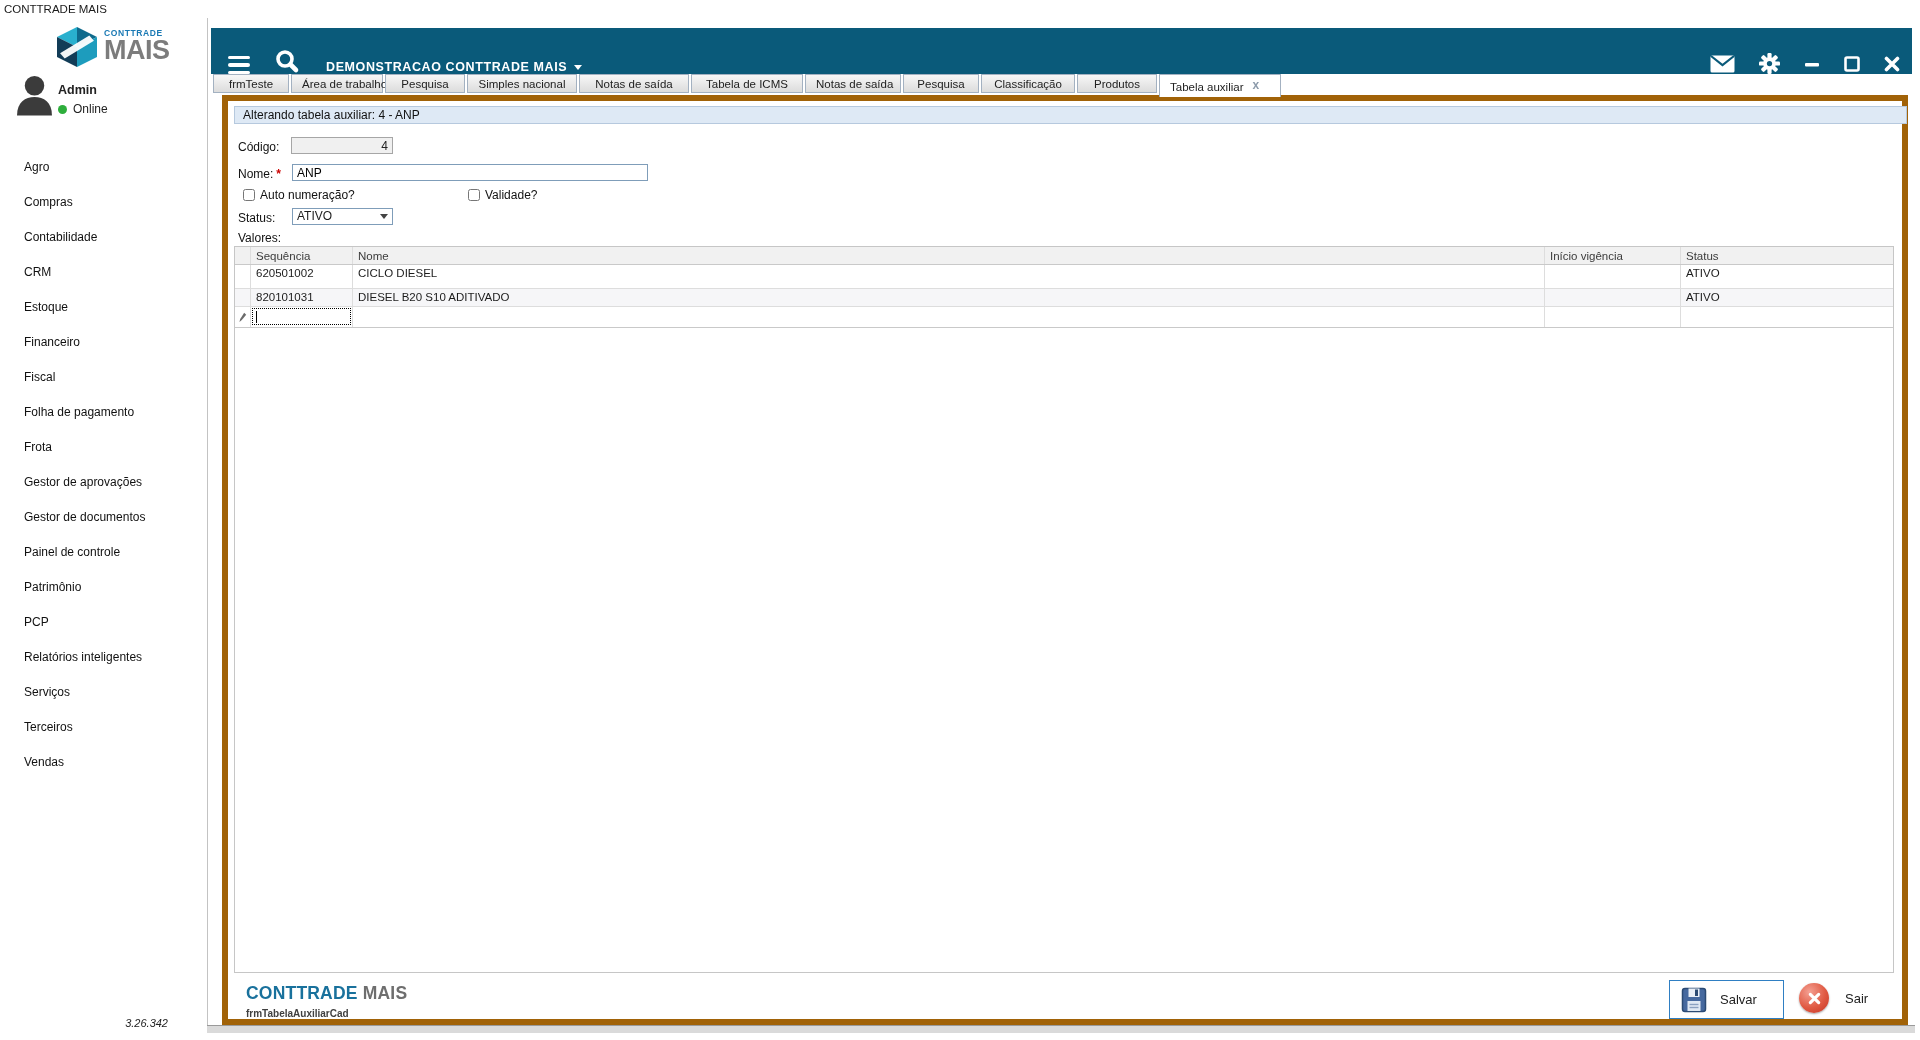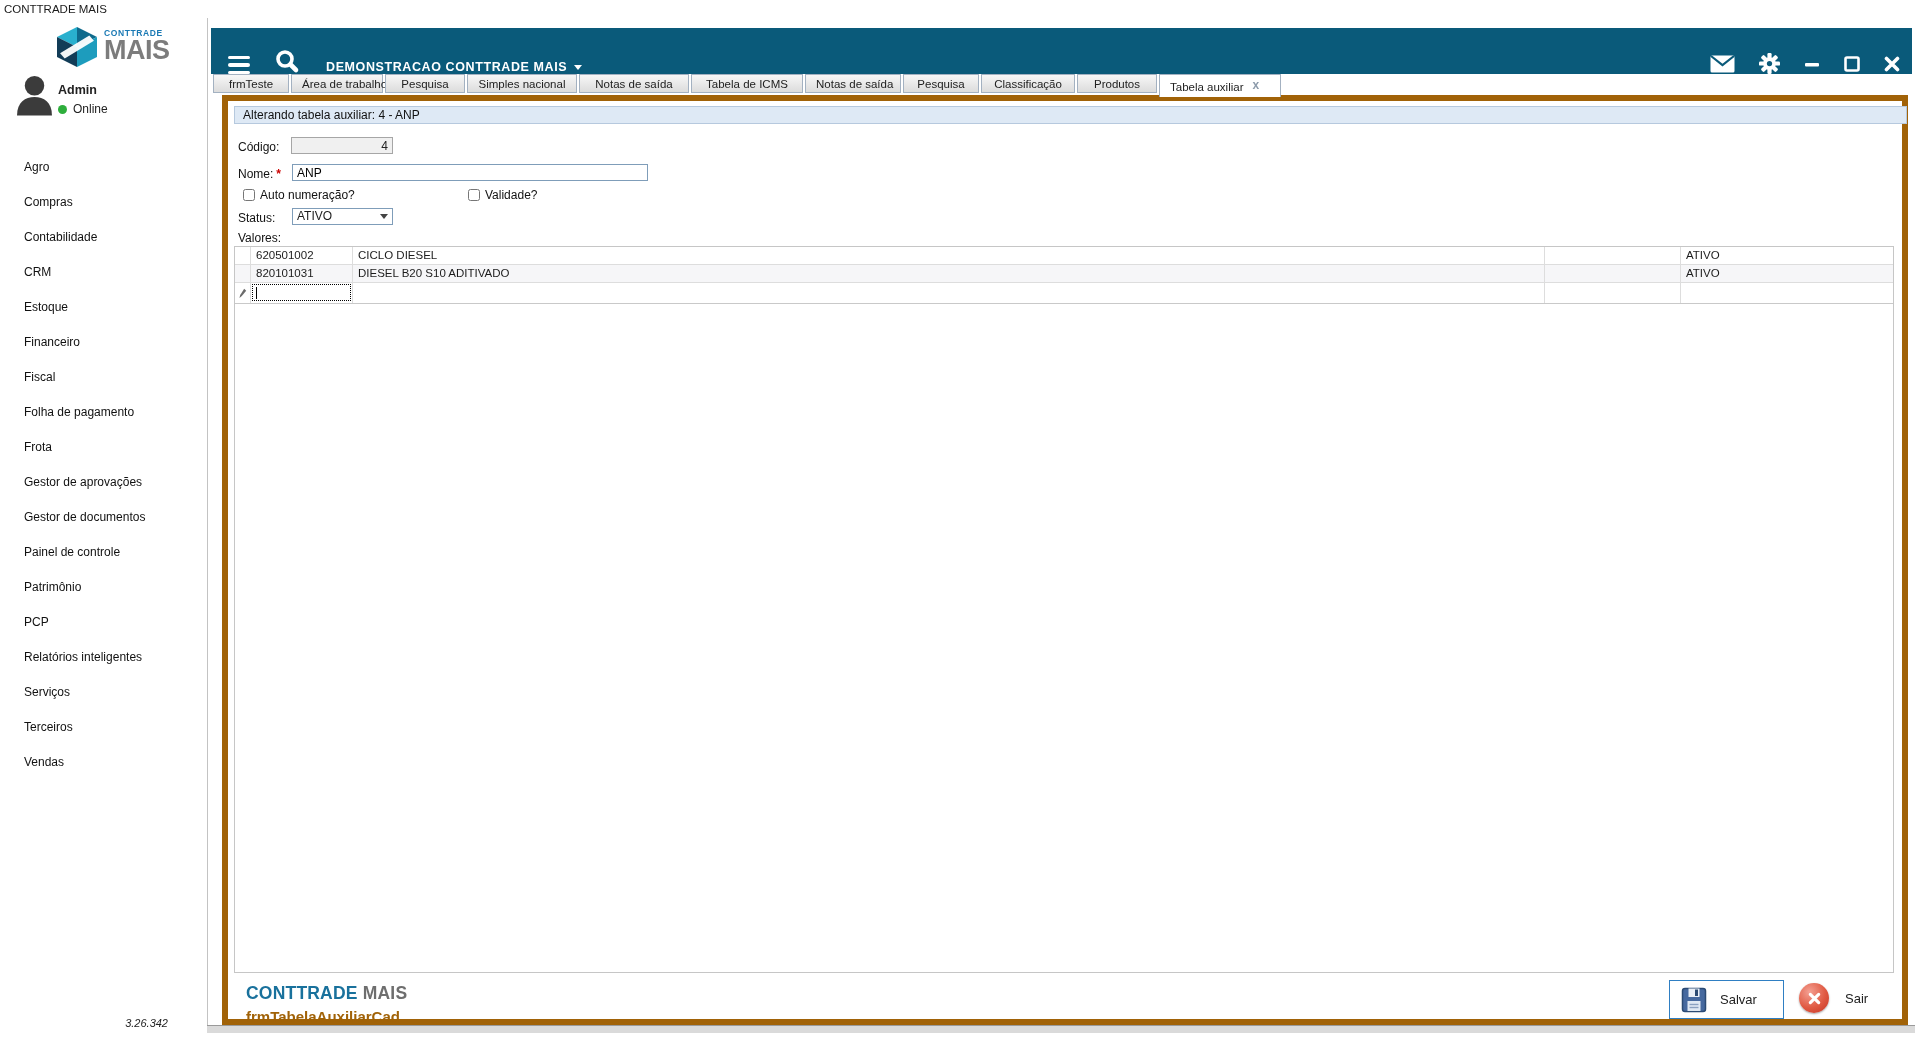--- a/index.html
+++ b/index.html
@@ -80,32 +80,32 @@
   .g-head { height:18px; background:#f1f1f1; border-bottom:1px solid #c9c9c9; }
   .g-head .gc { color:#3c3c3c; }
   .gc { border-right:1px solid #ddd; padding:0 5px; font-size:11.5px; line-height:17px;
     overflow:hidden; white-space:nowrap; }
   .g-head .gc { line-height:18px; }
   .gc-ind { width:16px; flex:none; padding:0; display:flex; align-items:center; justify-content:center; }
   .gc-seq { width:102px; flex:none; }
   .gc-nome { width:1192px; flex:none; }
   .gc-ini { width:136px; flex:none; }
   .gc-st { flex:1; border-right:none; }
-  .g-r1 { height:18px;justify-content:flex-end; }
+  .g-r1 { height:24px;justify-content:flex-end; }
   .g-r2 { height:18px; background:#f6f6f8; }
   .g-edit { height:21px; border-bottom:1px solid #c9c9c9; }
   .g-edit .gc { line-height:20px; }
   .editor { margin:1px 0 1px 0; border:1px dotted #000; background:#fff; height:17px;
     width:100%; display:flex; align-items:center; }
   .caret-bar { width:1px; height:12px; background:#000; margin-left:3px; }
 
   
   .f-brand { position:absolute; left:18px; top:882px; font-size:17.5px; font-weight:bold; letter-spacing:.2px; }
   .fb1 { color:#19719c; } .fb2 { color:#6e6e6e; }
-  .f-form { position:absolute; left:18px; top:907px; font-size:15px; font-weight:bold; color:#a16207; }
+  .f-form { position:absolute; left:18px; top:907px; font-size:10px; font-weight:bold; color:#404040; }
   .save-btn { position:absolute; left:1441px; top:879px; width:115px; height:39px;
     background:#fff; border:1px solid #2f7fc3; display:flex; align-items:center; gap:13px;
     padding-left:11px; cursor:pointer; font-family:"Liberation Sans",sans-serif; }
   .save-btn span { font-size:13px; color:#222; }
   .exit { position:absolute; left:1562px; top:882px; display:flex; align-items:center; gap:16px; cursor:pointer;margin-left:9px; }
   .exit-circle { width:30px; height:30px; border-radius:50%;
     background:radial-gradient(circle at 35% 30%, #f4a093, #e05a43 55%, #c43322);
     box-shadow:0 1px 2px rgba(0,0,0,.35); display:flex; align-items:center; justify-content:center; }
   .exit-label { font-size:13px; color:#222; }
 </style>
@@ -259,20 +259,27 @@
 
   <label class="f-label" style="left:10px; top:110px;">Status:</label>
   <div class="select">
     <span>ATIVO</span>
     <span class="sel-arrow"></span>
   </div>
 
   <div class="valores">Valores:</div>
 
   <div class="grid">
+    <div class="g-row g-head">
+      <div class="gc gc-ind"></div>
+      <div class="gc gc-seq">Sequência</div>
+      <div class="gc gc-nome">Nome</div>
+      <div class="gc gc-ini">Início vigência</div>
+      <div class="gc gc-st">Status</div>
+    </div>
     <div class="g-row g-r1">
       <div class="gc gc-ind"></div>
       <div class="gc gc-seq">620501002</div>
       <div class="gc gc-nome">CICLO DIESEL</div>
       <div class="gc gc-ini"></div>
       <div class="gc gc-st">ATIVO</div>
     </div>
     <div class="g-row g-r2">
       <div class="gc gc-ind"></div>
       <div class="gc gc-seq">820101031</div>

